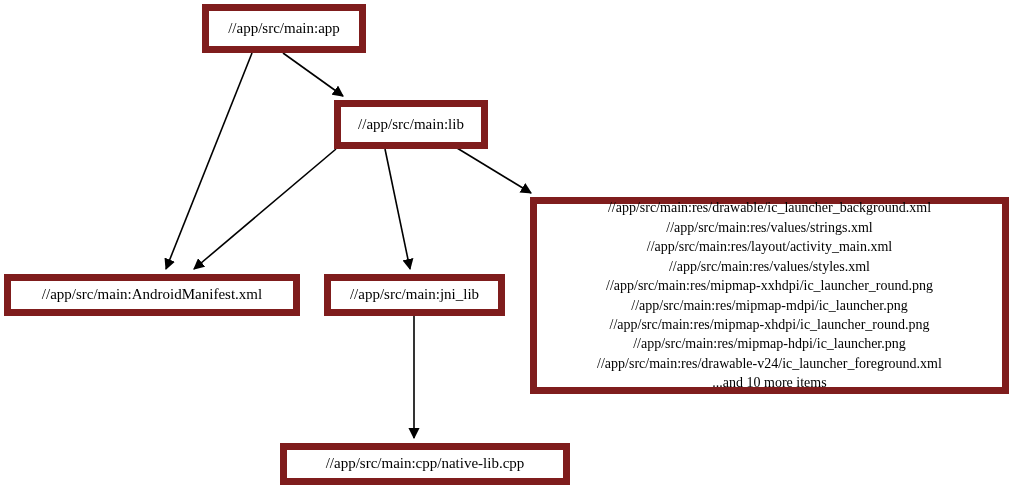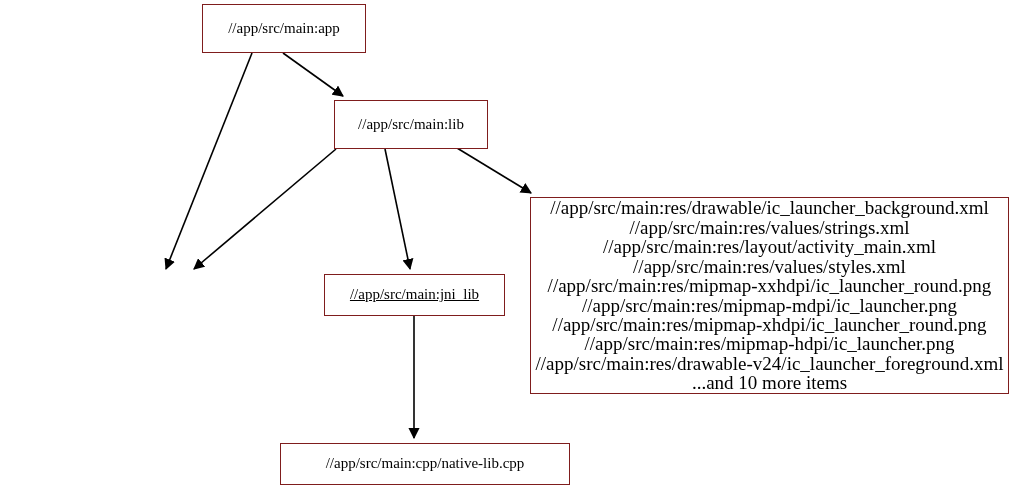--- a/index.html
+++ b/index.html
@@ -19,21 +19,21 @@
     position: absolute;
     left: 0;
     top: 0;
     width: 1018px;
     height: 496px;
     pointer-events: none;
   }
   .node {
     position: absolute;
     box-sizing: border-box;
-    border: 1px solid #7f1d1d;
+    border: 7px solid #7f1d1d;
     background: #ffffff;
     color: #000000;
     display: flex;
     align-items: center;
     justify-content: center;
     text-align: center;
     white-space: pre;
     line-height: 19.4px;
   }
   .node-label {
@@ -41,28 +41,28 @@
     width: 100%;
     text-align: center;
     white-space: pre;
   }
   
   .node-single .node-label {
     font-size: 15px;
   }
   
   .node-multi .node-label {
-    font-size: 19px;
+    font-size: 14px;
     line-height: 19.4px;
   }
 
   #node-app        { left: 202px; top: 4px;   width: 164px; height: 49px; }
   #node-lib        { left: 302px; top: 100px; width: 154px; height: 49px; margin-left: 32px; }
   #node-manifest   { left: 4px;   top: 274px; width: 296px; height: 42px; }
-  #node-jni-lib    { left: 324px; top: 274px; width: 181px; height: 42px; text-decoration: underline; }
+  #node-jni-lib    { left: 324px; top: 274px; width: 181px; height: 42px; }
   #node-resources  { left: 530px; top: 197px; width: 479px; height: 197px; }
   #node-native-lib { left: 280px; top: 443px; width: 290px; height: 42px; }
 </style>
 </head>
 <body>
 
 <div id="canvas">
 
   <svg id="edge-layer" viewBox="0 0 1018 496" width="1018" height="496">
     <defs>
@@ -85,20 +85,23 @@
   </svg>
 
   <div class="node node-single" id="node-app">
     <span class="node-label">//app/src/main:app</span>
   </div>
 
   <div class="node node-single" id="node-lib">
     <span class="node-label">//app/src/main:lib</span>
   </div>
 
+  <div class="node node-single" id="node-manifest">
+    <span class="node-label">//app/src/main:AndroidManifest.xml</span>
+  </div>
 
   <div class="node node-single" id="node-jni-lib">
     <span class="node-label">//app/src/main:jni_lib</span>
   </div>
 
   <div class="node node-multi" id="node-resources">
     <span class="node-label">//app/src/main:res/drawable/ic_launcher_background.xml
 //app/src/main:res/values/strings.xml
 //app/src/main:res/layout/activity_main.xml
 //app/src/main:res/values/styles.xml

